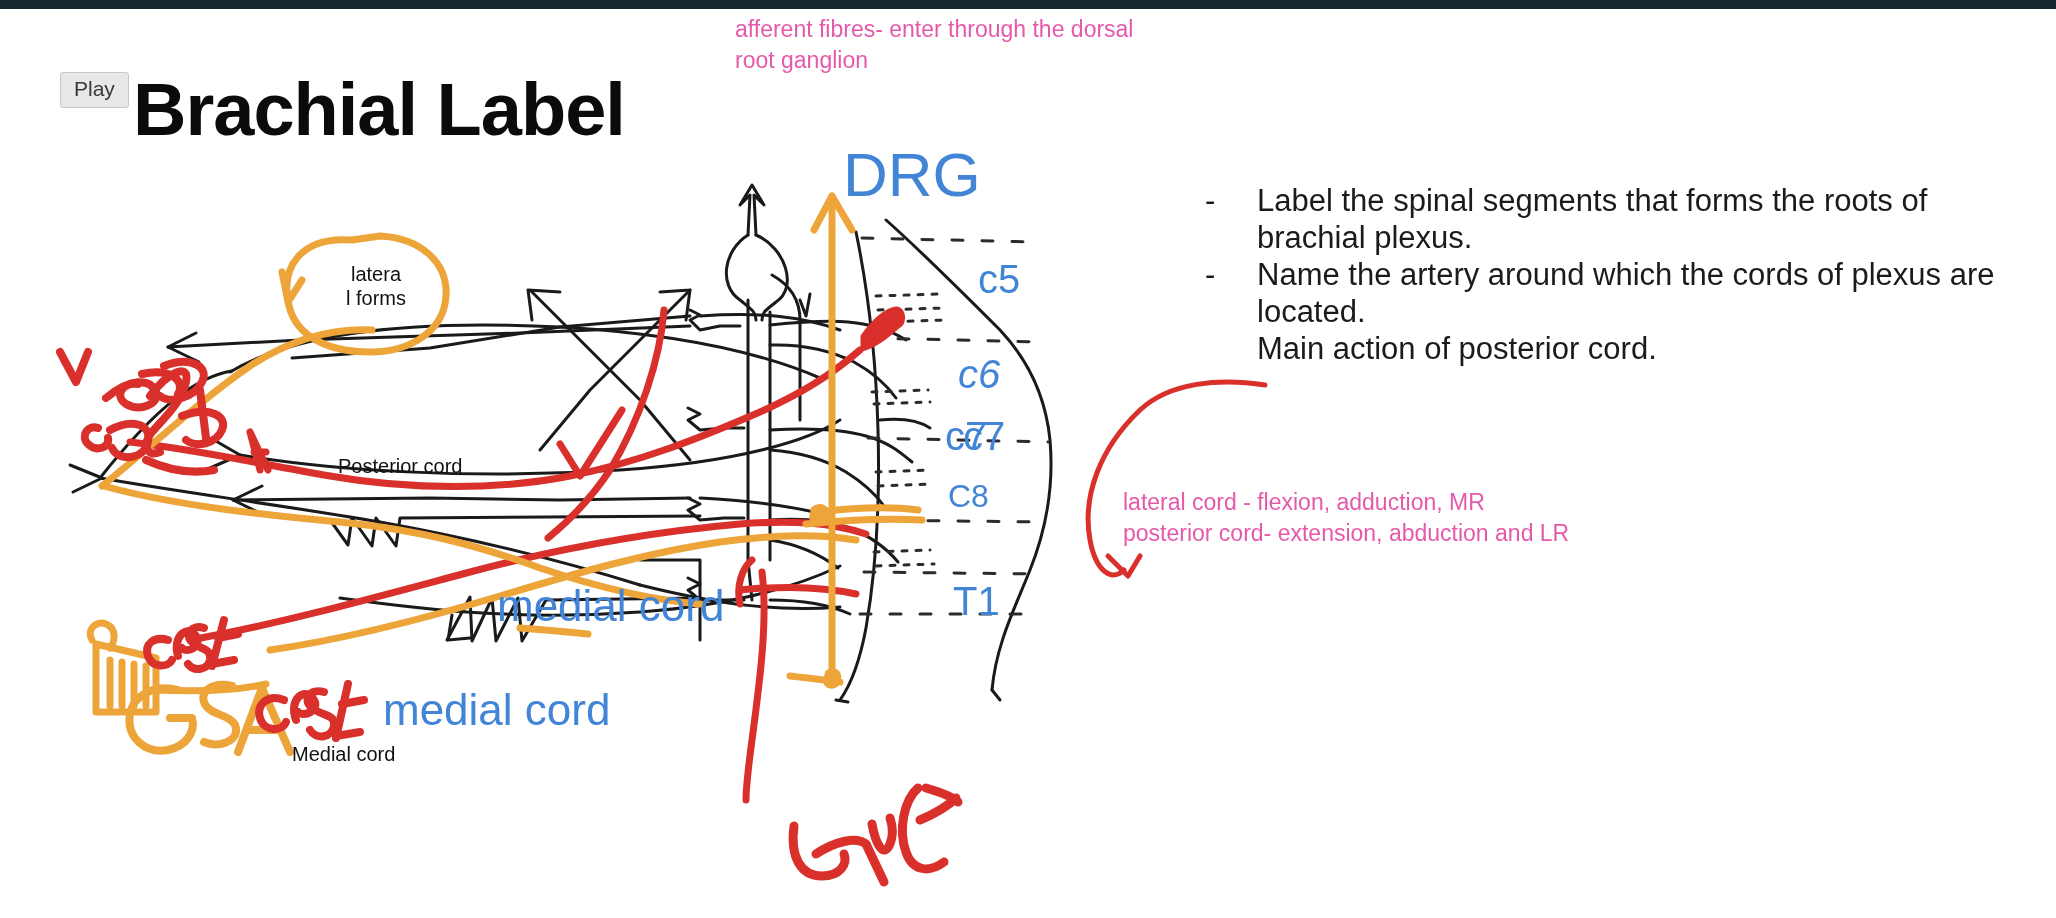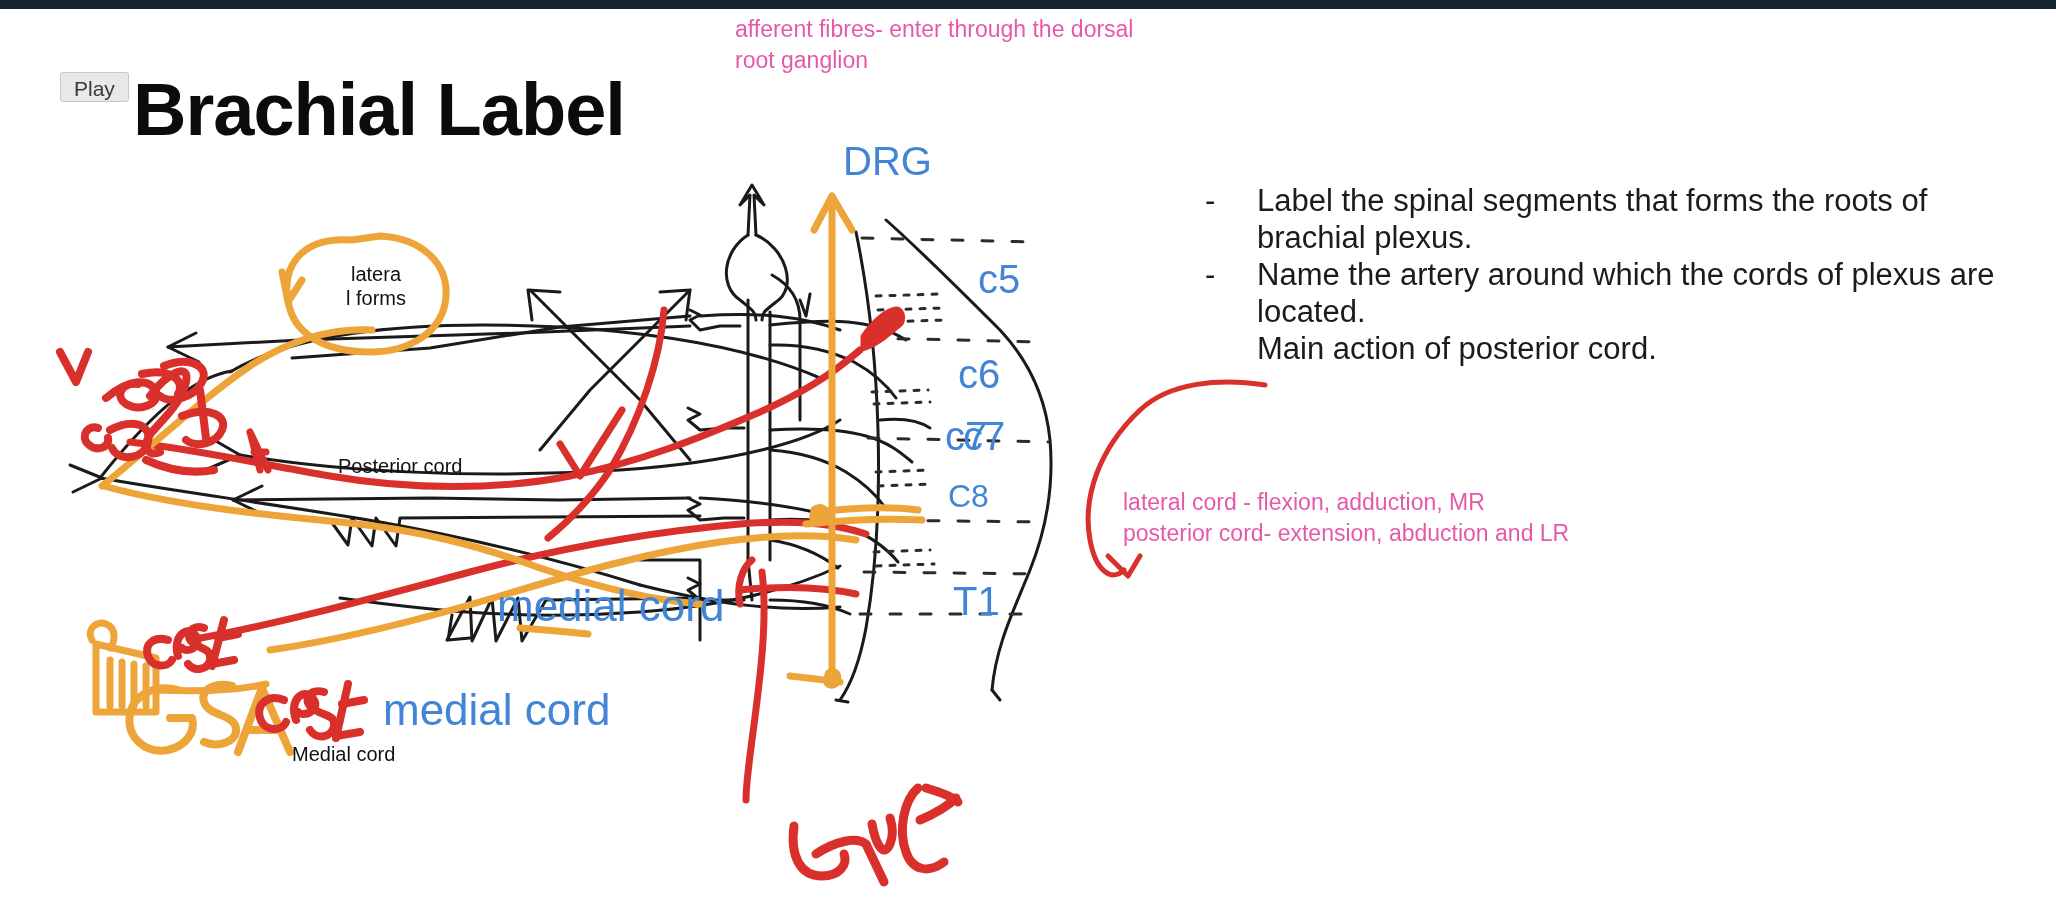--- a/index.html
+++ b/index.html
@@ -21,21 +21,21 @@
     position: absolute;
     left: 0; top: 0;
     width: 2056px; height: 9px;
     background: #15262e;
   }
 
   
   #play-button {
     position: absolute;
     left: 60px; top: 72px;
-    padding: 4px 13px 0 13px;
+    padding: 4px 13px 6px 13px;
     background: #e8e8e8;
     border: 1px solid #c8c8c8;
     border-radius: 3px;
     font-size: 21px;
     color: #383838;
     line-height: 1.15;
     z-index: 40;
     cursor: pointer;
     font-family: "Liberation Sans", sans-serif;
   }
@@ -87,23 +87,23 @@
   #question-list .q-row.no-dash .q-dash { visibility: hidden; }
 
   
   .blue-label {
     position: absolute;
     color: #4285d6;
     font-family: "Liberation Sans", sans-serif;
     font-weight: 400;
     white-space: nowrap;
   }
-  #label-drg  { left: 843px; top: 139px; font-size: 40px; }
+  #label-drg  { left: 843px; top: 139px; font-size: 62px; }
   #label-c5   { left: 978px; top: 257px; font-size: 40px; }
-  #label-c6   { left: 958px; top: 352px; font-size: 40px; }
+  #label-c6   { left: 958px; top: 352px; font-size: 40px; font-style: italic; }
   #label-c7a  { left: 945px; top: 414px; font-size: 40px; }
   #label-c7b  { left: 963px; top: 414px; font-size: 40px; }
   #label-c8   { left: 948px; top: 478px; font-size: 32px; }
   #label-t1   { left: 953px; top: 557px; font-size: 40px; margin-top: 22px; }
   #label-medial-cord-1 { left: 497px; top: 581px; font-size: 44px; }
   #label-medial-cord-2 { left: 383px; top: 685px; font-size: 44px; }
 
   
   .black-label {
     position: absolute;

